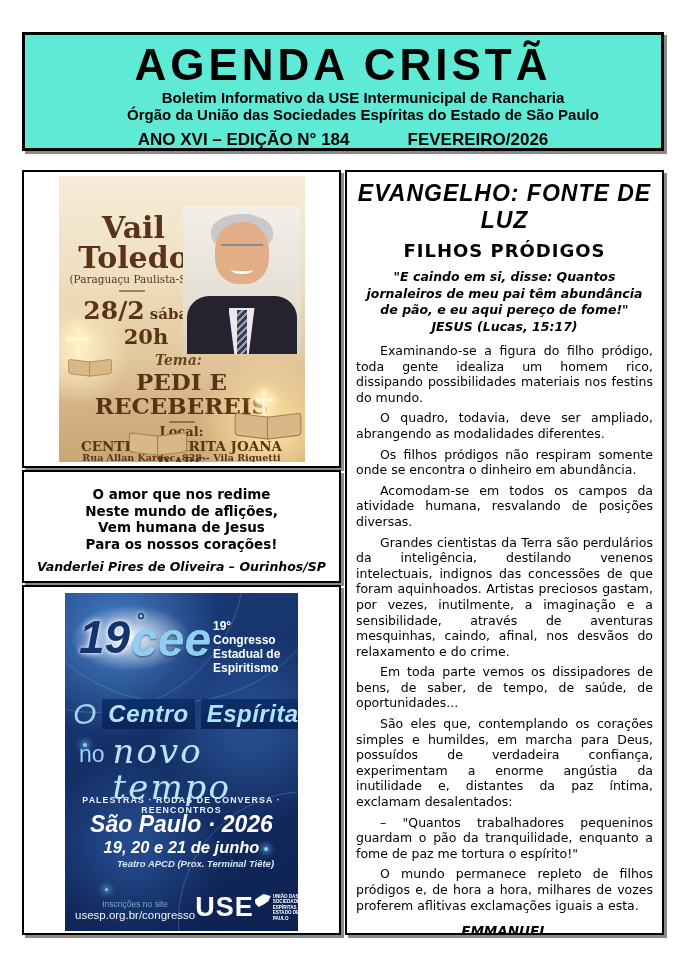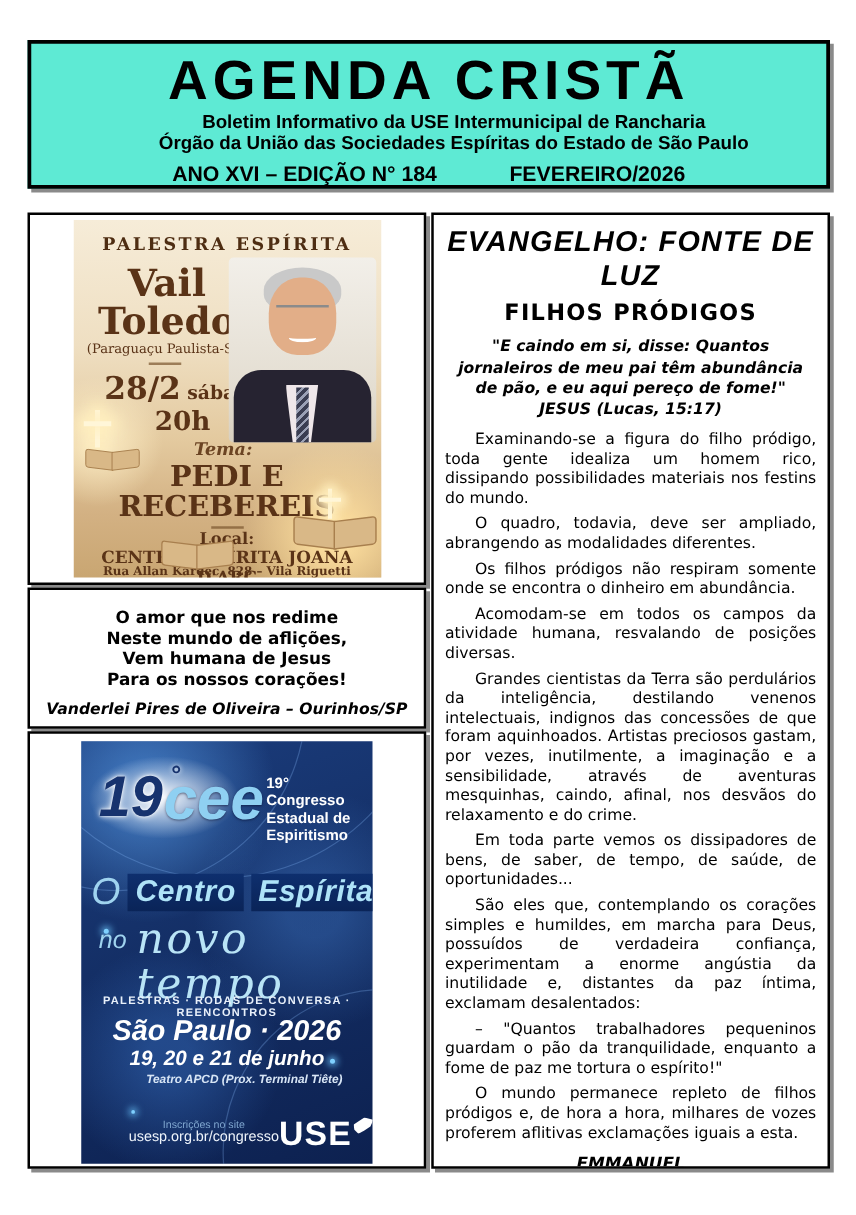--- a/index.html
+++ b/index.html
@@ -116,34 +116,34 @@
   .logo-cee{position:absolute;left:56px;top:8px;font-size:48px;font-weight:700;font-style:italic;
     color:#8fd0f2;text-shadow:0 1px 2px rgba(0,0,30,.5);line-height:46px;}
   .logo-title{position:absolute;left:138px;top:10px;font-size:12px;font-weight:700;line-height:14px;color:#fff;}
 
   .headline{position:absolute;top:104px;left:0;width:100%;}
   .hl-row1{display:flex;align-items:center;gap:6px;padding-left:8px;}
   .hl-o{font-size:30px;font-style:italic;color:#9fd3ef;font-weight:400;}
   .hl-chip{background:linear-gradient(180deg,#0e2f6e,#0a2458);color:#aee3f8;font-weight:700;font-style:italic;
     font-size:24px;padding:1px 6px;letter-spacing:.5px;}
   .hl-row2{display:flex;align-items:flex-start;gap:8px;padding-left:14px;margin-top:2px;}
-  .hl-no{font-size:20px;font-style:italic;color:#9fd3ef;margin-top:8px;}
+  .hl-no{font-size:23px;color:#9fd3ef;margin-top:8px;}
   .hl-script{font-family:"DejaVu Serif",serif;font-style:italic;font-size:34px;color:#b9e4f6;
     letter-spacing:2px;line-height:36px;}
 
   .p2-activities{position:absolute;top:202px;left:0;width:100%;text-align:center;font-size:8.8px;
     letter-spacing:1.1px;color:#e8f0fa;font-weight:700;}
   .p2-city{position:absolute;top:218px;left:0;width:100%;text-align:center;font-weight:700;font-style:italic;
     font-size:23px;color:#fff;}
   .p2-dates{position:absolute;top:245px;left:0;width:100%;text-align:center;font-weight:700;font-style:italic;
     font-size:16.5px;color:#fff;}
   .p2-venue{position:absolute;top:265px;left:0;width:100%;text-align:center;font-weight:700;font-style:italic;
     font-size:9.5px;color:#d7e5f5;padding-left:28px;}
-  .p2-bottom{position:absolute;bottom:10px;left:0;width:100%;display:flex;align-items:flex-start;
-    justify-content:space-between;padding:0 10px;margin-left:28px;}
+  .p2-bottom{position:absolute;bottom:10px;left:0;width:100%;display:flex;align-items:flex-end;
+    justify-content:space-between;padding:0 10px;}
   .signup{text-align:center;}
   .signup-label{font-size:8.5px;color:#7fa6cf;}
   .signup-url{font-size:11.5px;color:#eef4fb;}
   .use-logo{position:relative;display:flex;align-items:center;}
   .use-word{font-size:27px;font-weight:700;color:#fff;line-height:27px;letter-spacing:1px;}
   .use-map{width:16px;height:13px;background:#fff;margin:-14px 2px 0 1px;
     clip-path:polygon(0 45%,30% 20%,55% 0,100% 15%,85% 55%,55% 80%,25% 100%,5% 75%);}
   .use-caption{font-size:4.6px;line-height:5.4px;color:#fff;font-weight:700;width:52px;}
 
   
@@ -168,21 +168,20 @@
       <span>FEVEREIRO/2026</span>
     </div>
   </header>
 
   <div class="columns">
 
     <div class="left-col">
 
       <section class="box poster1-box">
         <div class="poster1">
-          <div class="p1-kicker">PALESTRA ESPÍRITA</div>
           <div class="p1-name1">Vail</div>
           <div class="p1-name2">Toledo</div>
           <div class="p1-city">(Paraguaçu Paulista-SP)</div>
           <div class="p1-div1"></div>
           <div class="p1-dateline">
             <span class="p1-date">28/2</span>
             <span class="p1-day">sábado</span>
           </div>
           <div class="p1-time">20h</div>
           <div class="p1-tema">Tema:</div>

